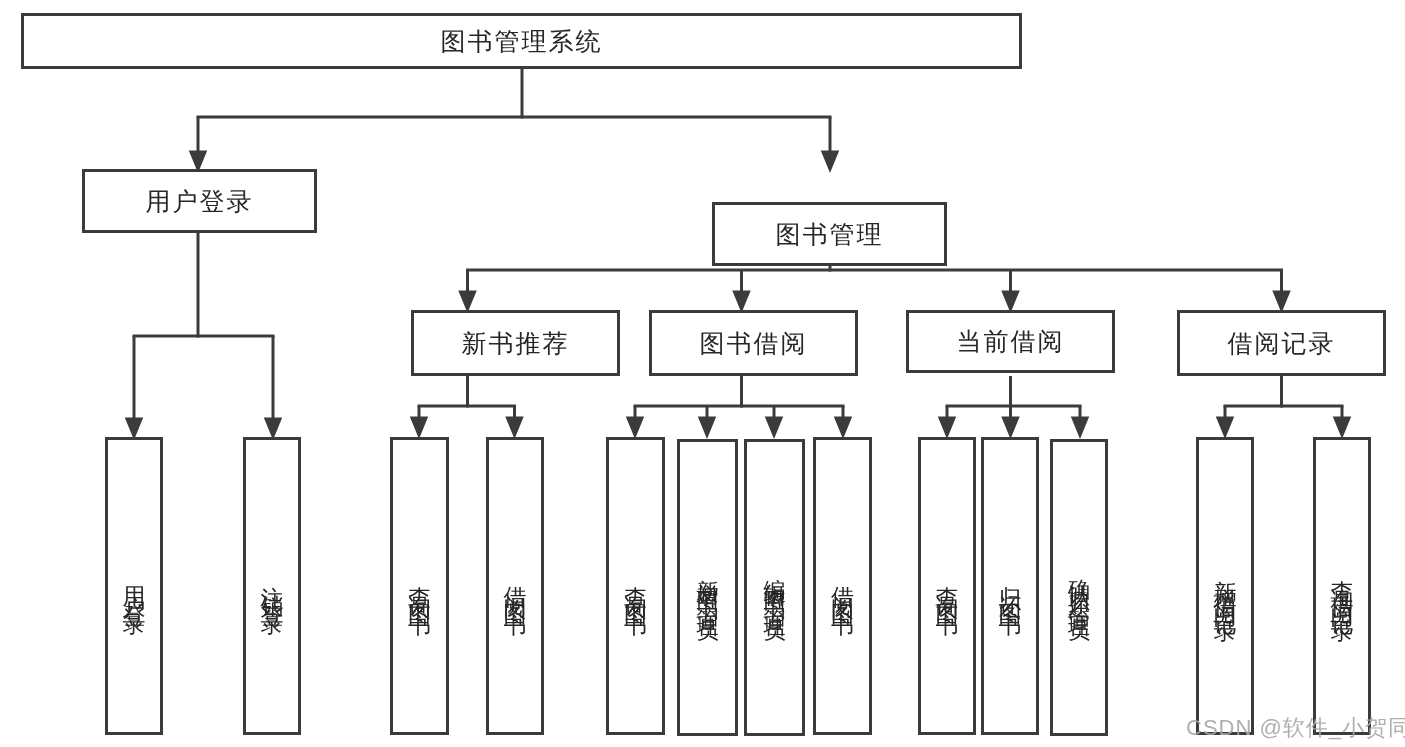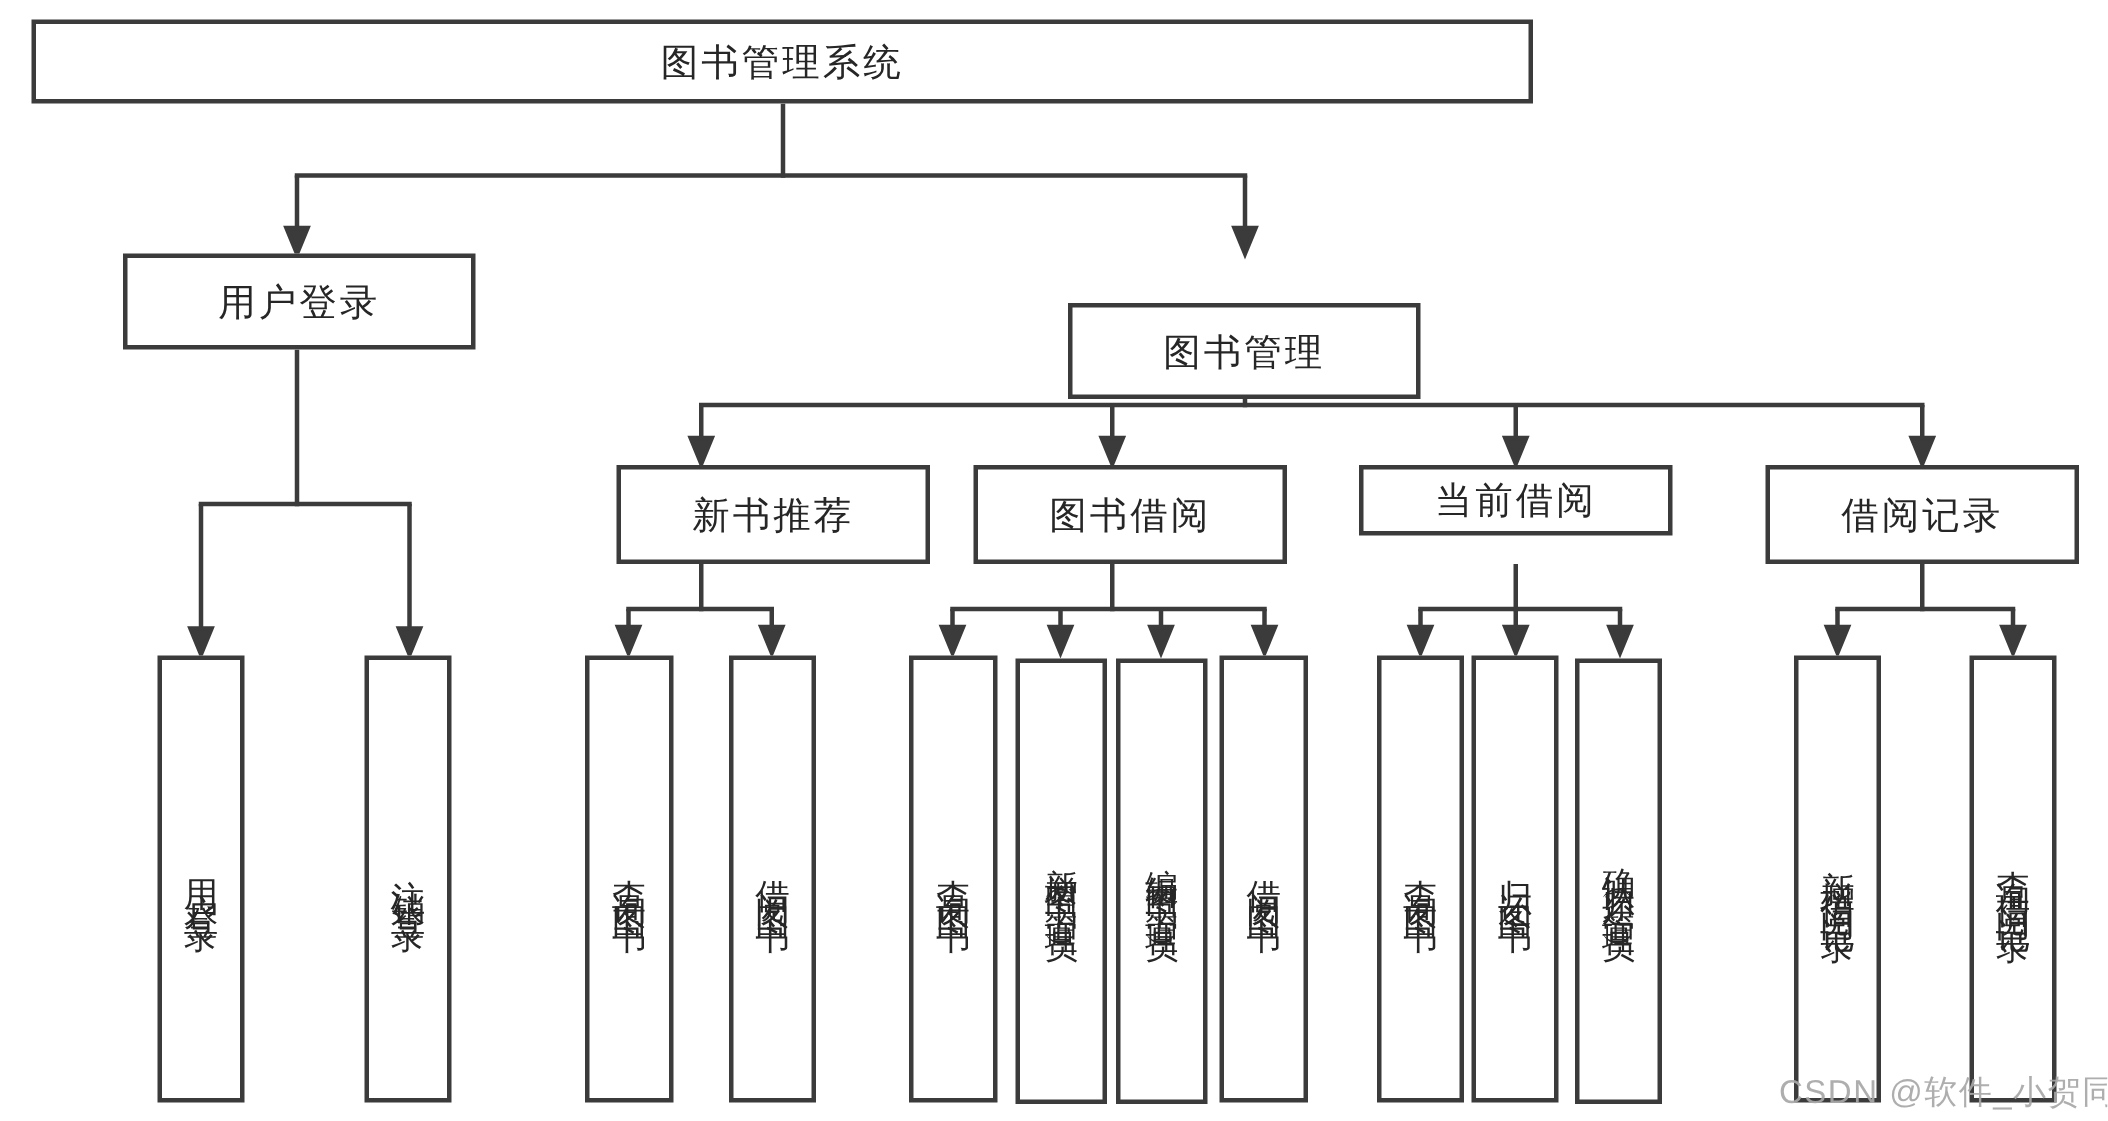--- a/index.html
+++ b/index.html
@@ -49,21 +49,21 @@
   .vbox.lowered{top:439px;height:297px;}
   .vbox.long .vtext{font-size:22px;letter-spacing:6px;}
   .vbox.mid .vtext{letter-spacing:8px;}
 
   
   #box-root{left:21px;top:13px;width:1001px;height:56px;}
   #box-user-login{left:82px;top:169px;width:235px;height:64px;}
   #box-book-mgmt{left:712px;top:169px;width:235px;height:64px;margin-top:33px;}
   #box-new-books{left:363px;top:310px;width:209px;height:66px;margin-left:48px;}
   #box-book-borrow{left:637px;top:310px;width:209px;height:66px;margin-left:12px;}
-  #box-current-borrow{left:906px;top:310px;width:209px;height:47px;}
+  #box-current-borrow{left:906px;top:310px;width:209px;height:63px;}
   #box-borrow-records{left:1177px;top:310px;width:209px;height:66px;}
 
   #leaf-user-login{left:105px;width:58px;}
   #leaf-logout{left:243px;width:58px;}
   #leaf-nb-query{left:390px;width:59px;}
   #leaf-nb-borrow{left:486px;width:58px;}
   #leaf-bb-query{left:606px;width:59px;}
   #leaf-bb-add{left:677px;width:61px;}
   #leaf-bb-edit{left:744px;width:61px;}
   #leaf-bb-borrow{left:813px;width:59px;}

